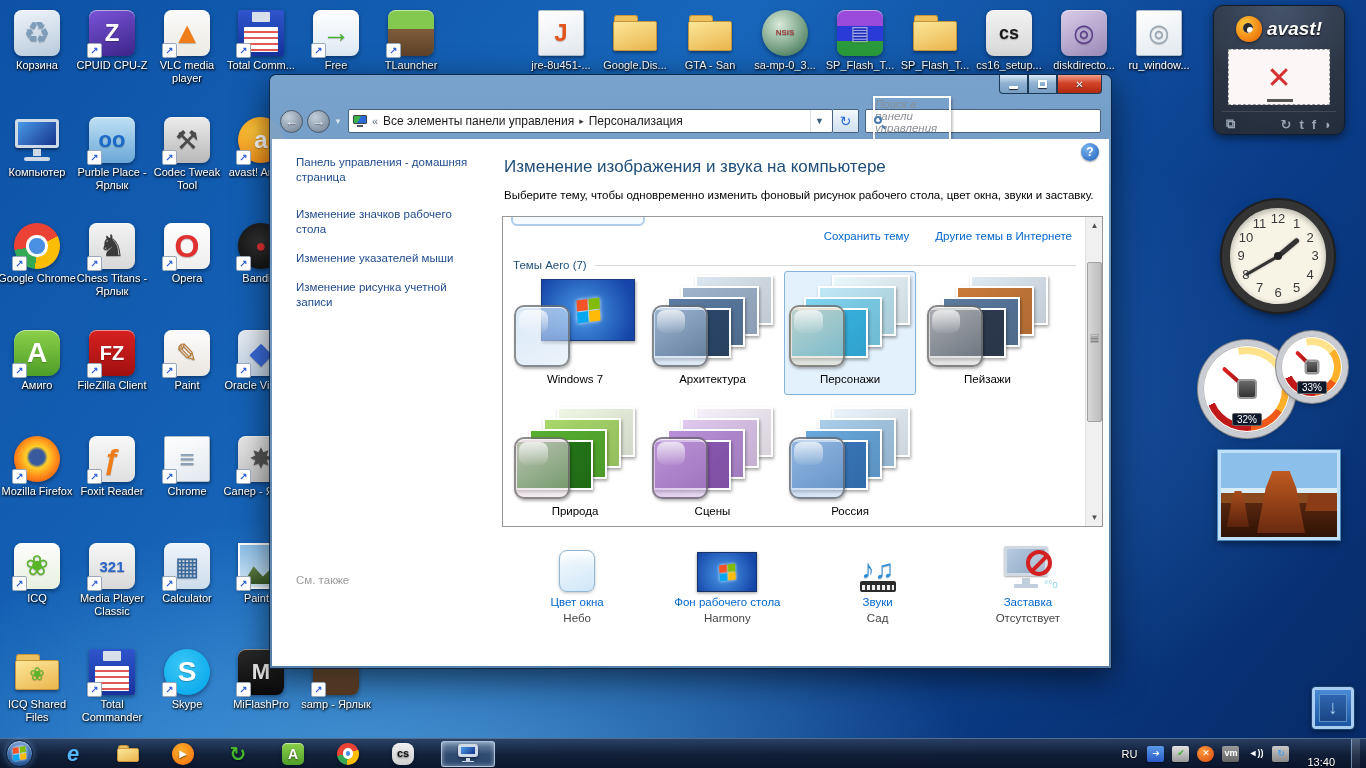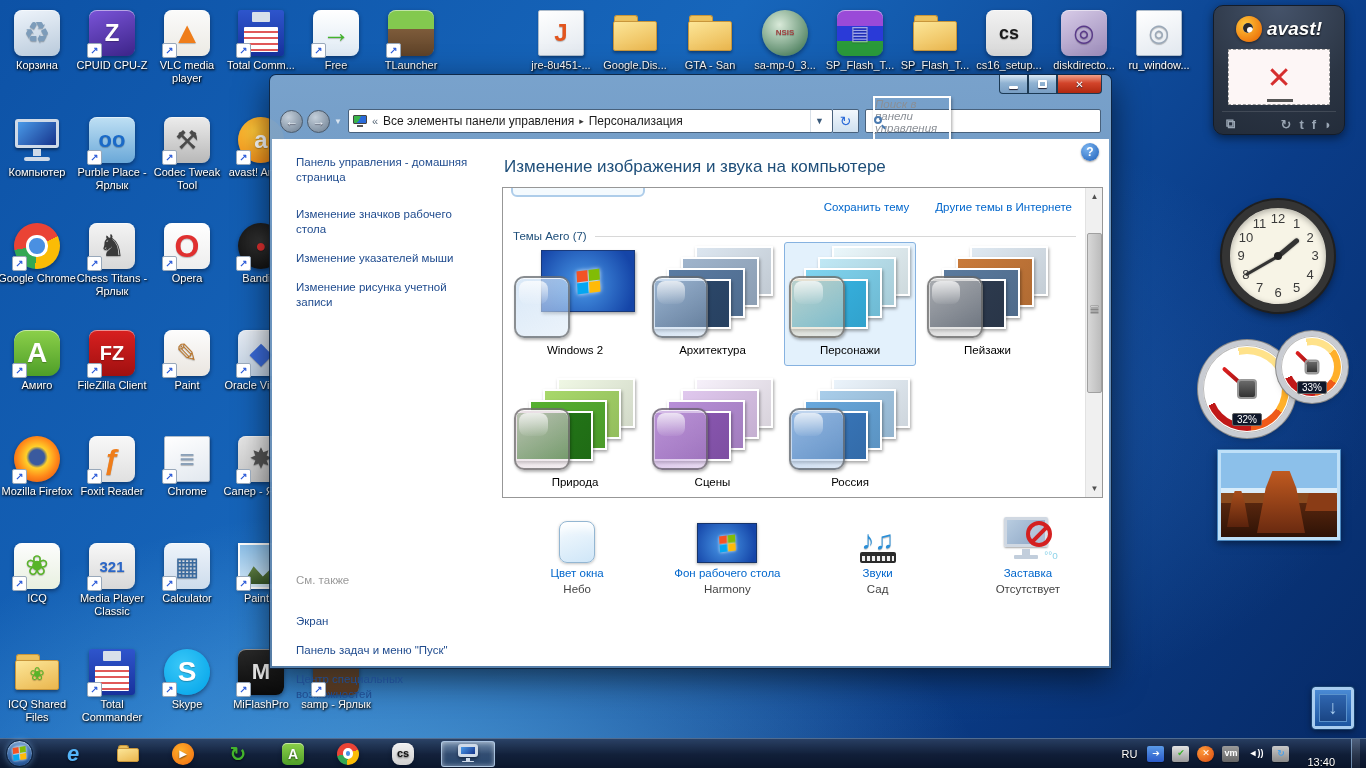--- a/index.html
+++ b/index.html
@@ -652,29 +652,25 @@
     <div class="winbody">
       <div class="sidebar">
         <div class="sb-home">Панель управления - домашняя страница</div>
         <div id="sb-links">
             <div class="sb-link">Изменение значков рабочего стола</div>
             <div class="sb-link">Изменение указателей мыши</div>
             <div class="sb-link">Изменение рисунка учетной записи</div>
           </div>
         <div class="sb-gap"></div>
         <div class="sb-head">См. также</div>
-        <div id="sb-see-links">
-            <div class="sb-link">Экран</div>
-            <div class="sb-link">Панель задач и меню "Пуск"</div>
-            <div class="sb-link">Центр специальных возможностей</div>
-          </div>
       </div>
       <div class="main">
         <div class="helpbtn">?</div>
         <h1 class="ctitle">Изменение изображения и звука на компьютере</h1>
+        <div class="csub">Выберите тему, чтобы одновременно изменить фоновый рисунок рабочего стола, цвет окна, звуки и заставку.</div>
         <div class="themebox">
           <div class="cutoff"></div>
           <div class="boxlinks">
             <span class="blink">Сохранить тему</span>
             <span class="blink">Другие темы в Интернете</span>
           </div>
           <div class="grouphead">
             <span>Темы Aero (7)</span>
               <i></i>
           </div>
@@ -684,21 +680,21 @@
                   <div class="w7wall">
                     <span class="wflag">
                       <i></i>
                       <i></i>
                       <i></i>
                       <i></i>
                     </span>
                   </div>
                   <div class="glass" style="background: linear-gradient(150deg, rgba(207, 226, 245, 0.8), rgba(207, 226, 245, 0.4));"></div>
                 </div>
-                <div class="tname">Windows 2</div>
+                <div class="tname">Windows 7</div>
               </div>
               <div class="theme" style="left: 143.5px; top: 54px;">
                 <div class="thumb">
                   <i class="ph" style="left: 44px; top: 0px; background: linear-gradient(135deg, rgb(220, 230, 240), rgba(0, 0, 0, 0.12)), rgb(220, 230, 240);"></i>
                   <i class="ph" style="left: 30px; top: 11px; background: linear-gradient(135deg, rgb(159, 180, 204), rgba(0, 0, 0, 0.12)), rgb(159, 180, 204);"></i>
                   <i class="ph" style="left: 16px; top: 22px; background: linear-gradient(135deg, rgb(90, 123, 162), rgba(0, 0, 0, 0.12)), rgb(90, 123, 162);"></i>
                   <i class="ph" style="left: 2px; top: 33px; background: linear-gradient(135deg, rgb(45, 74, 110), rgba(0, 0, 0, 0.12)), rgb(45, 74, 110);"></i>
                   <div class="glass" style="background: linear-gradient(150deg, rgba(184, 208, 234, 0.8), rgba(184, 208, 234, 0.4));"></div>
                 </div>
                 <div class="tname">Архитектура</div>

